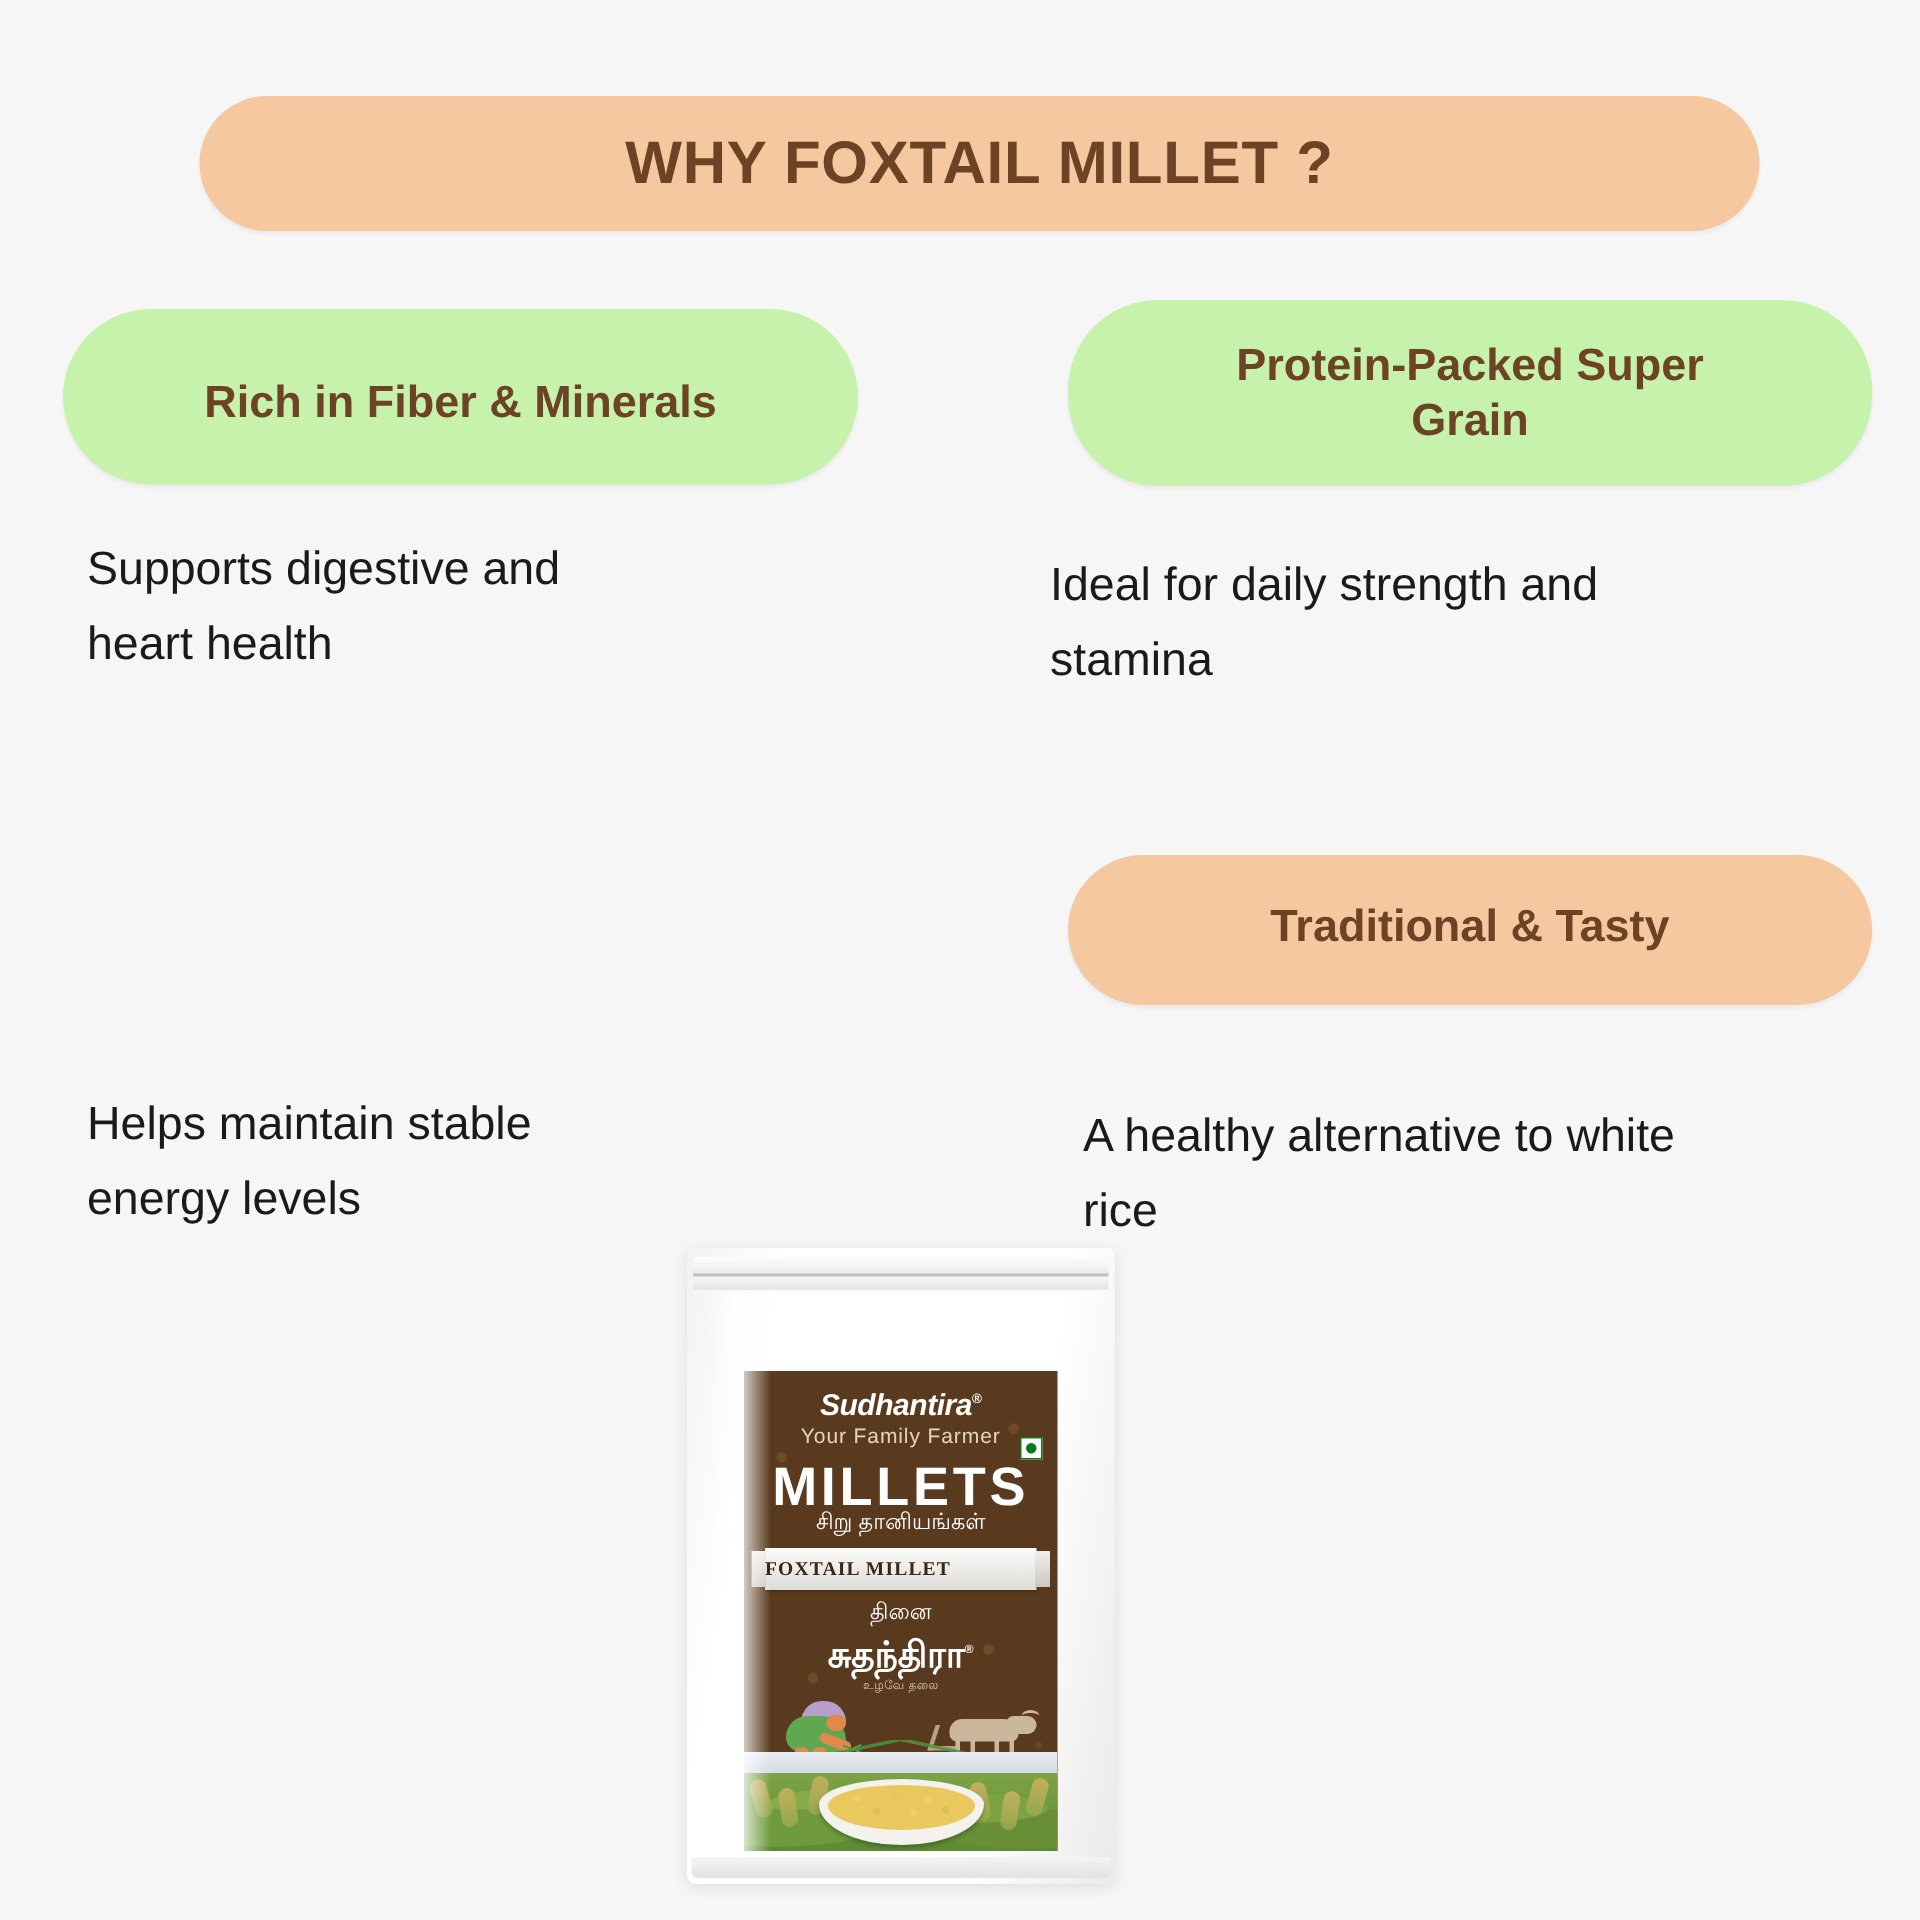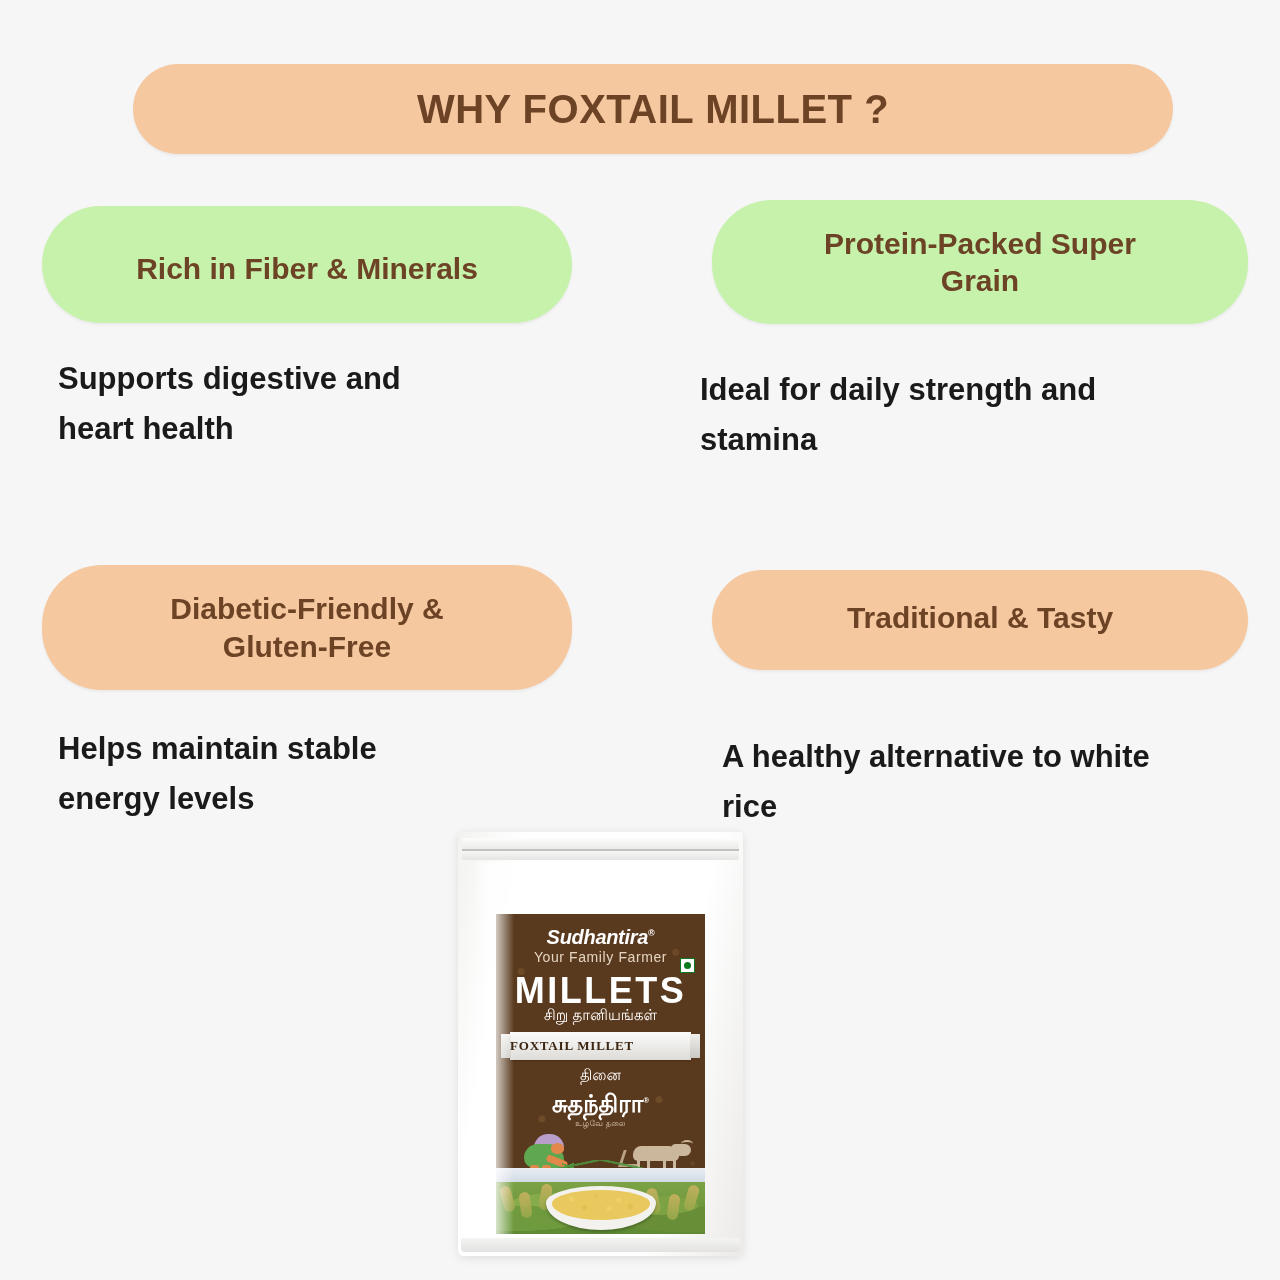--- a/index.html
+++ b/index.html
@@ -74,21 +74,21 @@
 
   
   #pill-0 .pill-text { transform: translateY(4px); }
   #pill-3 .pill-text { transform: translateY(-2px); }
 
   
   .desc {
     position: absolute;
     color: #1a1a1a;
     font-size: 31px;
-    font-weight: bold;
+    font-weight: normal;
     line-height: 1.62;
     white-space: pre-line;
   }
   #desc-0 { left: 58px;  top: 354px; width: 480px; }
   #desc-1 { left: 700px; top: 365px; width: 500px; }
   #desc-2 { left: 58px;  top: 724px; width: 480px; }
   #desc-3 { left: 722px; top: 732px; width: 520px; }
 
   
   .package-wrap {
@@ -496,24 +496,20 @@
   <div class="desc" id="desc-0">Supports digestive and
 heart health</div>
 
   <div class="pill green" id="pill-1">
     <div class="pill-text">Protein-Packed Super
 Grain</div>
   </div>
   <div class="desc" id="desc-1">Ideal for daily strength and
 stamina</div>
 
-  <div class="pill peach" id="pill-2">
-    <div class="pill-text">Diabetic-Friendly &amp;
-Gluten-Free</div>
-  </div>
   <div class="desc" id="desc-2">Helps maintain stable
 energy levels</div>
 
   <div class="pill peach" id="pill-3">
     <div class="pill-text">Traditional &amp; Tasty</div>
   </div>
   <div class="desc" id="desc-3">A healthy alternative to white
 rice</div>
 
   <div class="package-wrap">

